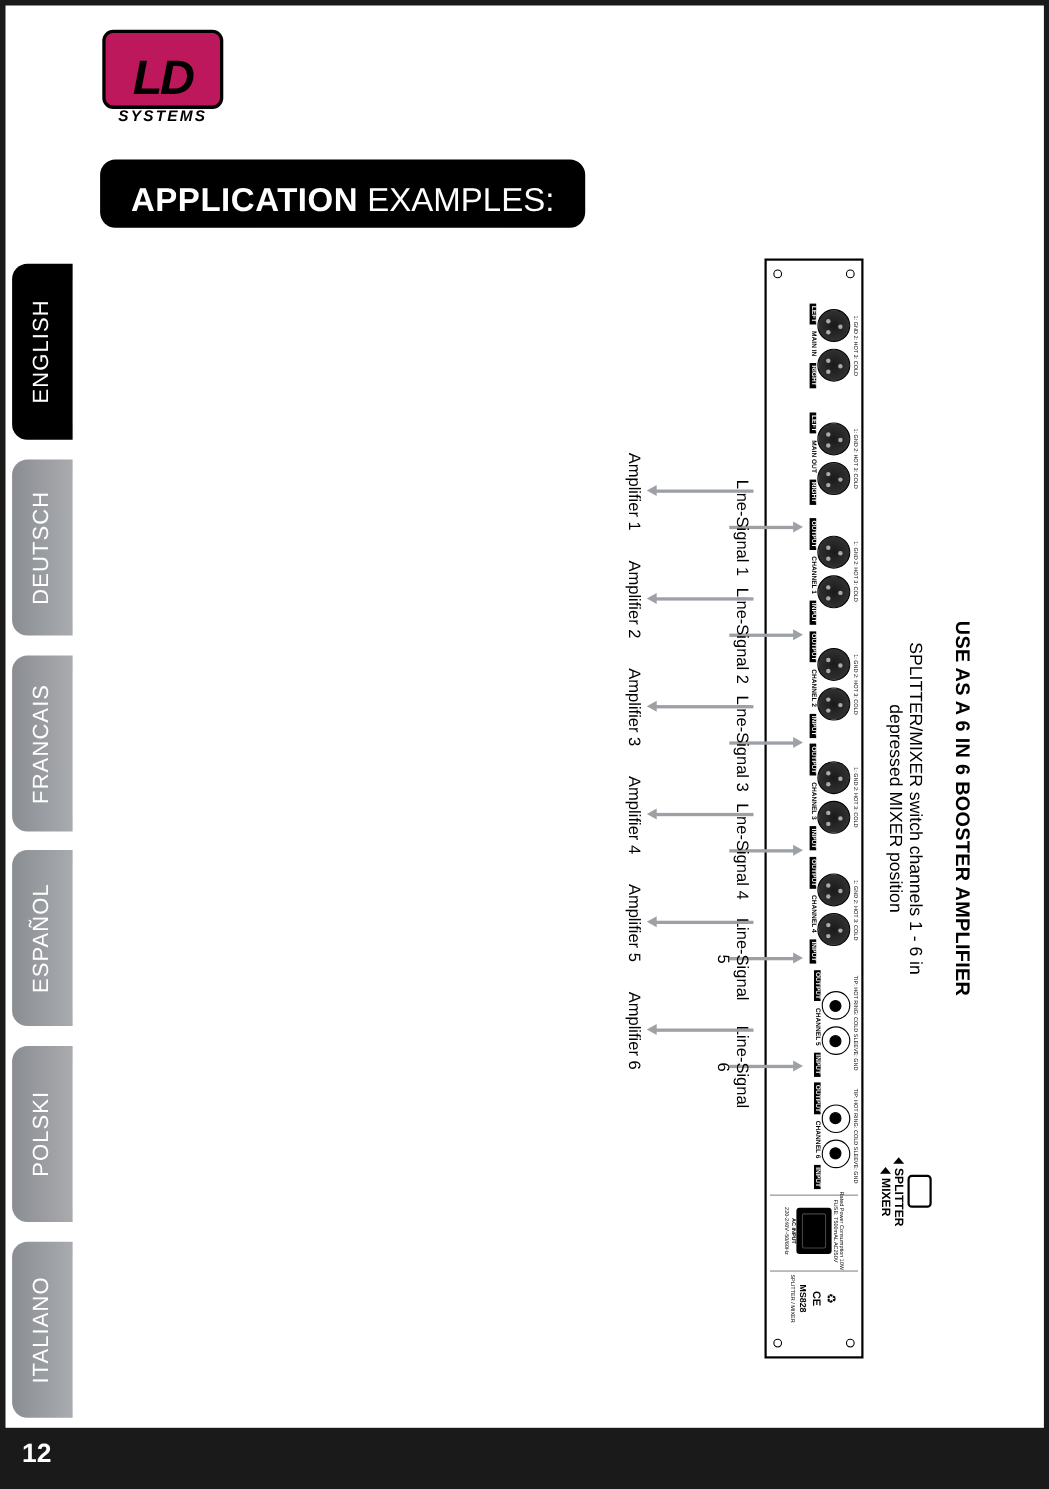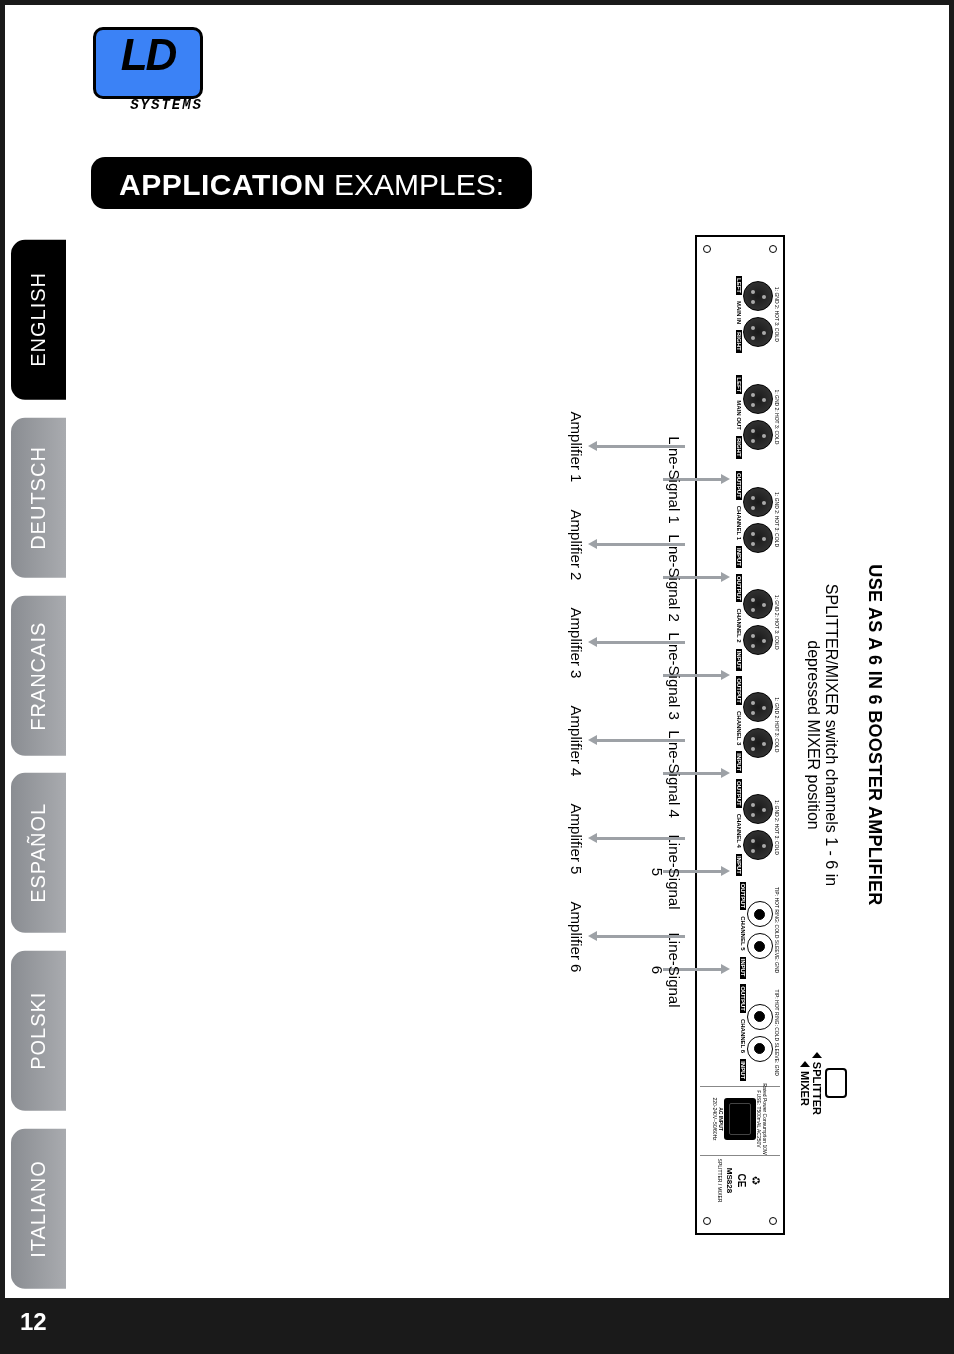--- a/index.html
+++ b/index.html
@@ -17,33 +17,33 @@
       background: #fff;
       margin: 5px;
     }
     .logo {
       position: absolute;
       top: 22px; left: 88px;
       width: 110px; height: 95px;
     }
     .logo-frame {
       width:100%;height:72px;border:3px solid #000;border-radius:10px;
-      display:flex;align-items:flex-start;justify-content:center;background:#3b82f6;
+      display:flex;align-items:flex-end;justify-content:center;background:#be185d;
     }
     .logo-text{
       font-size:44px;font-weight:900;font-style:italic;letter-spacing:-2px;color:#000;
     }
     .logo-sub{
-      text-align:right;font-size:14px;font-weight:700;font-style:italic;letter-spacing:2px;margin-top:-2px;
-      font-family: Liberation Mono, monospace;
+      text-align:center;font-size:14px;font-weight:700;font-style:italic;letter-spacing:2px;margin-top:-2px;
+      font-family: Liberation Sans, sans-serif;
     }
     .heading-bar{
-      position:absolute;top:152px;left:86px;
+      position:absolute;top:140px;left:86px;
       background:#000;color:#fff;border-radius:14px;
-      padding:11px 28px 7px;
+      padding:21px 28px 7px;
       font-size:30px;
     }
     .heading-bar .b{font-weight:900;letter-spacing:0.5px;}
     .heading-bar .n{font-weight:300;}
 
     .lang-tabs{
       position:absolute;left:6px;top:235px;bottom:60px;
       width:55px;display:flex;flex-direction:column;gap:18px;
     }
     .lang-tab{

